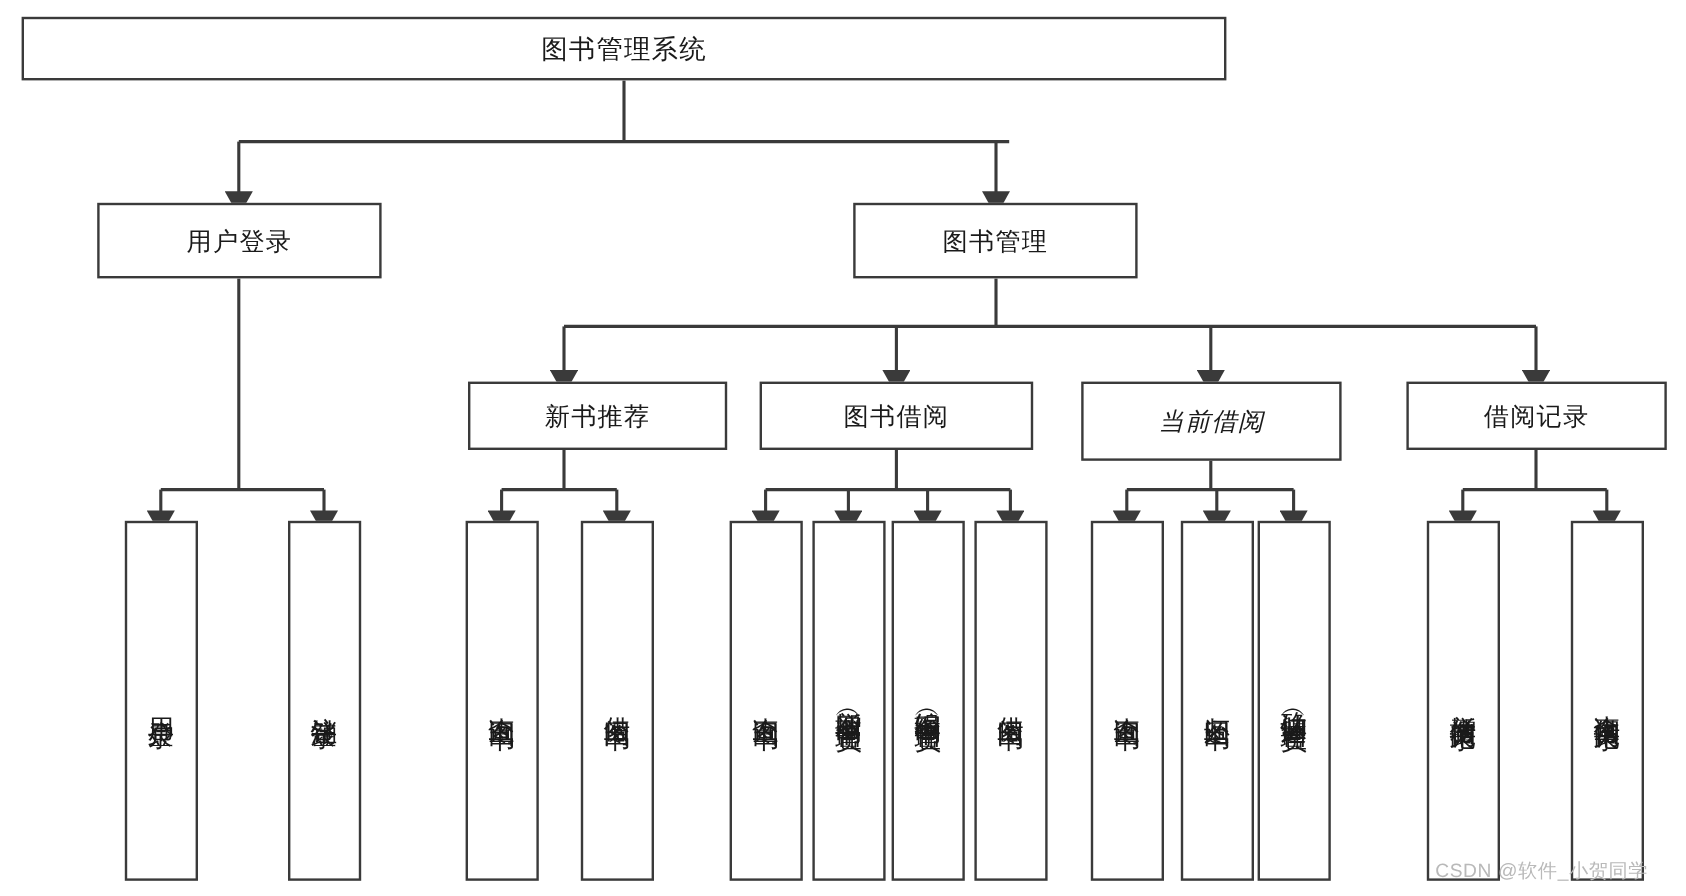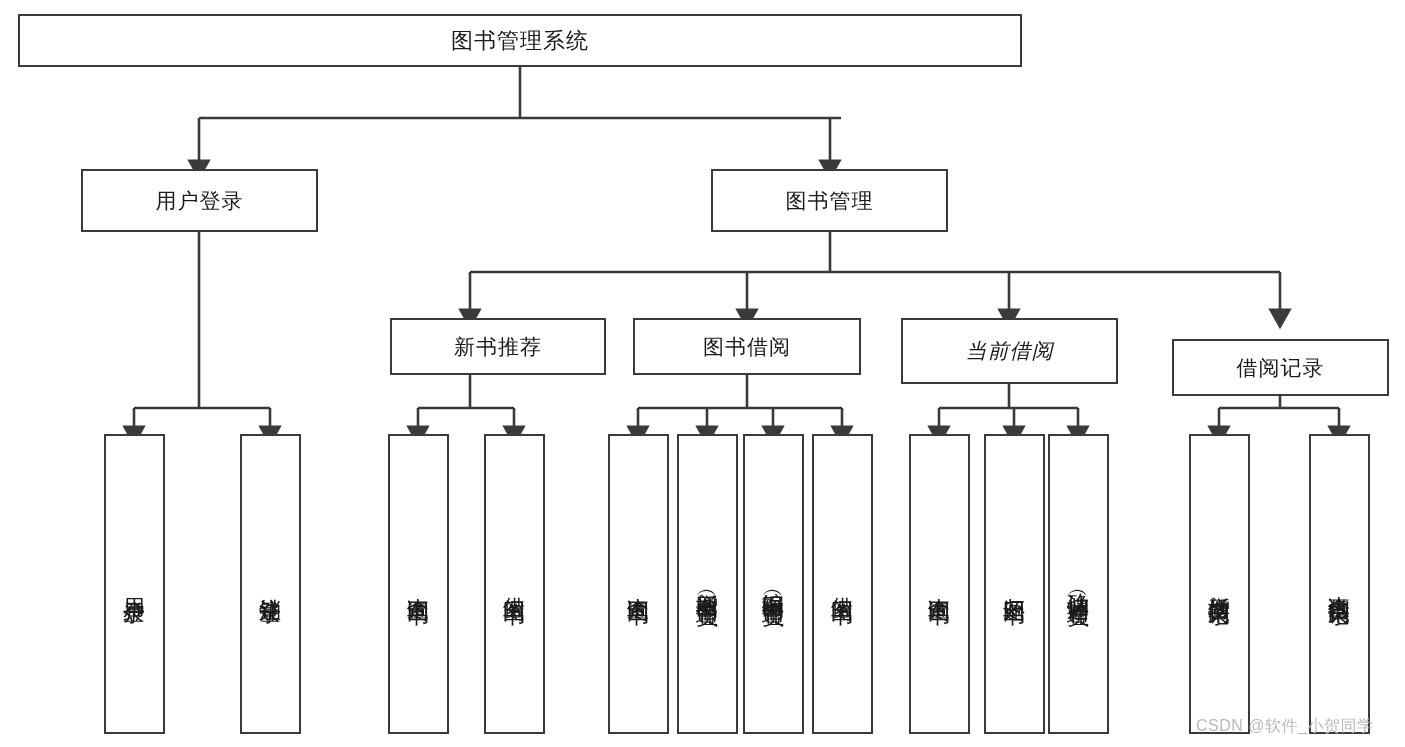--- a/index.html
+++ b/index.html
@@ -133,21 +133,21 @@
   <div id="level3-layer">
       <div class="node node-h" style="left: 362px; top: 318px; width: 216px; height: 57px; margin-left: 28px;">
         <span>新书推荐</span>
       </div>
       <div class="node node-h" style="left: 633px; top: 318px; width: 228px; height: 57px;">
         <span>图书借阅</span>
       </div>
       <div class="node node-h" style="left: 901px; top: 318px; width: 217px; height: 66px; font-style: italic;">
         <span>当前借阅</span>
       </div>
-      <div class="node node-h" style="left: 1172px; top: 318px; width: 217px; height: 57px; margin-top: 21px;">
+      <div class="node node-h" style="left: 1172px; top: 318px; width: 217px; height: 57px;">
         <span>借阅记录</span>
       </div>
     </div>
   <div id="leaf-layer">
       <div class="node node-v" style="left: 104px; top: 434px; width: 61px; height: 300px;">
         <span class="vtext">用户登录</span>
       </div>
       <div class="node node-v" style="left: 240px; top: 434px; width: 61px; height: 300px;">
         <span class="vtext">注销登录</span>
       </div>

